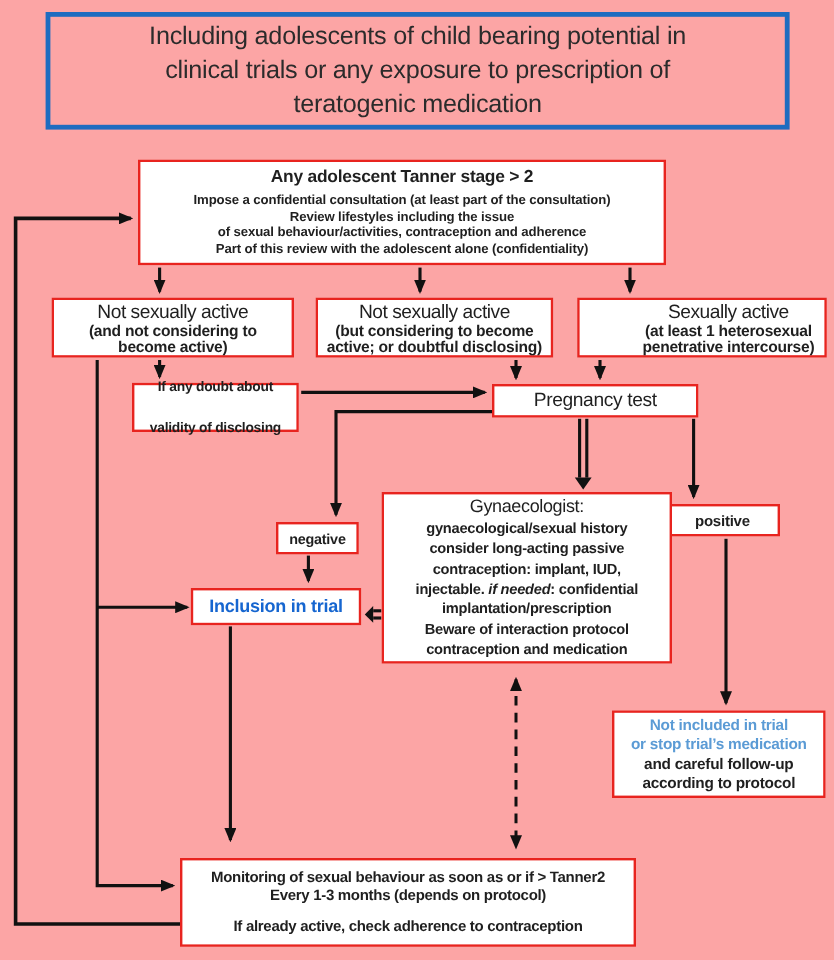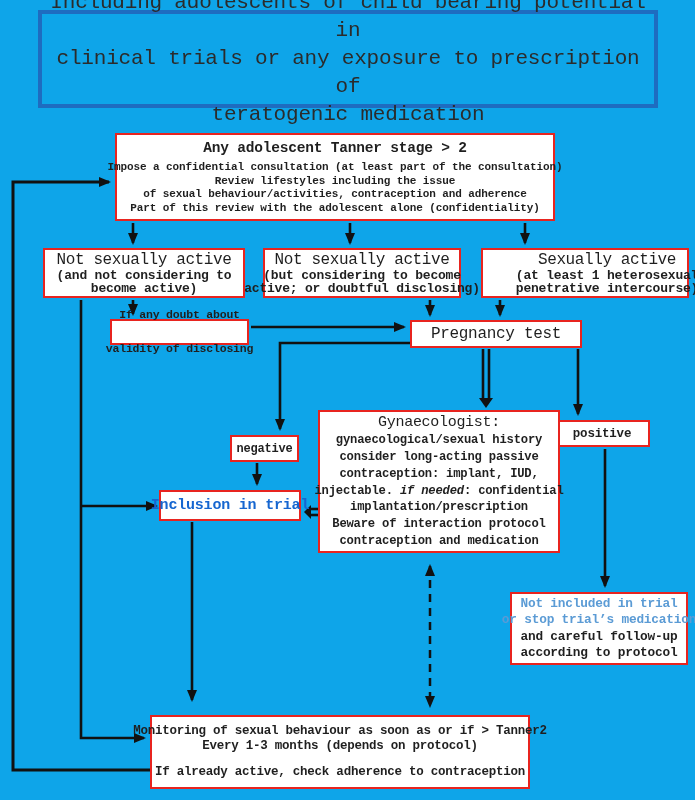--- a/index.html
+++ b/index.html
@@ -4,22 +4,22 @@
 <style>
   :root{
     --box-border:#e8241f;
     --title-border:#1e6cc0;
     --link-blue:#1666d0;
     --light-blue:#5b9bd5;
     --text:#1f1f1f;
   }
   html,body{margin:0;padding:0;background:#ffffff;}
   #canvas{
-    position:relative;width:695px;height:800px;background:#0ea5e9;overflow:hidden;
-    font-family:Liberation Mono, monospace;color:var(--text);
+    position:relative;width:695px;height:800px;background:#fca5a5;overflow:hidden;
+    font-family:Liberation Sans, sans-serif;color:var(--text);
     letter-spacing:-0.2px;
   }
   #arrows{position:absolute;left:0;top:0;width:695px;height:800px;}
   .rbox{
     position:absolute;box-sizing:border-box;border:2px solid var(--box-border);
     background:#ffffff;display:flex;flex-direction:column;align-items:center;
     justify-content:center;text-align:center;
   }
   .nowrap{white-space:nowrap;}
   
@@ -32,21 +32,21 @@
   
   .tanner{left:115px;top:133px;width:440px;height:88px;}
   .tanner .hdr{font-size:14.5px;font-weight:bold;line-height:19px;margin-bottom:3px;}
   .tanner .bl{font-size:11px;font-weight:bold;line-height:13.5px;letter-spacing:-0.1px;}
   
   .branch .hdr{font-size:16px;line-height:19px;letter-spacing:-0.4px;}
   .branch .sub{font-size:13px;font-weight:bold;line-height:12.5px;}
   .b1{left:43px;top:248px;width:202px;height:50px;}
   .b2{left:263px;top:248px;width:198px;height:50px;}
   .b3{left:481px;top:248px;width:208px;height:50px;padding-left:44px;}
-  .doubt{left:110px;top:319px;width:139px;height:26px;gap:20px;}
+  .doubt{left:110px;top:319px;width:139px;height:41px;gap:20px;}
   .doubt div{font-size:11.5px;font-weight:bold;line-height:14px;}
   .preg{left:410px;top:320px;width:172px;height:28px;font-size:16px;letter-spacing:-0.3px;}
   .neg{left:230px;top:435px;width:69px;height:27px;font-size:12px;font-weight:bold;}
   .pos{left:554px;top:420px;width:96px;height:27px;font-size:12.5px;font-weight:bold;}
   .gyn{left:318px;top:410px;width:242px;height:143px;padding:2px 0;}
   .gyn .hdr{font-size:15px;line-height:19px;letter-spacing:-0.3px;}
   .gyn .gl{font-size:12.2px;font-weight:bold;line-height:16.8px;letter-spacing:-0.2px;}
   .gyn .ital{font-style:italic;}
   .incl{left:159px;top:490px;width:142px;height:31px;font-size:15px;font-weight:bold;color:var(--link-blue);letter-spacing:-0.2px;}
   .ninc{left:510px;top:592px;width:178px;height:73px;}

